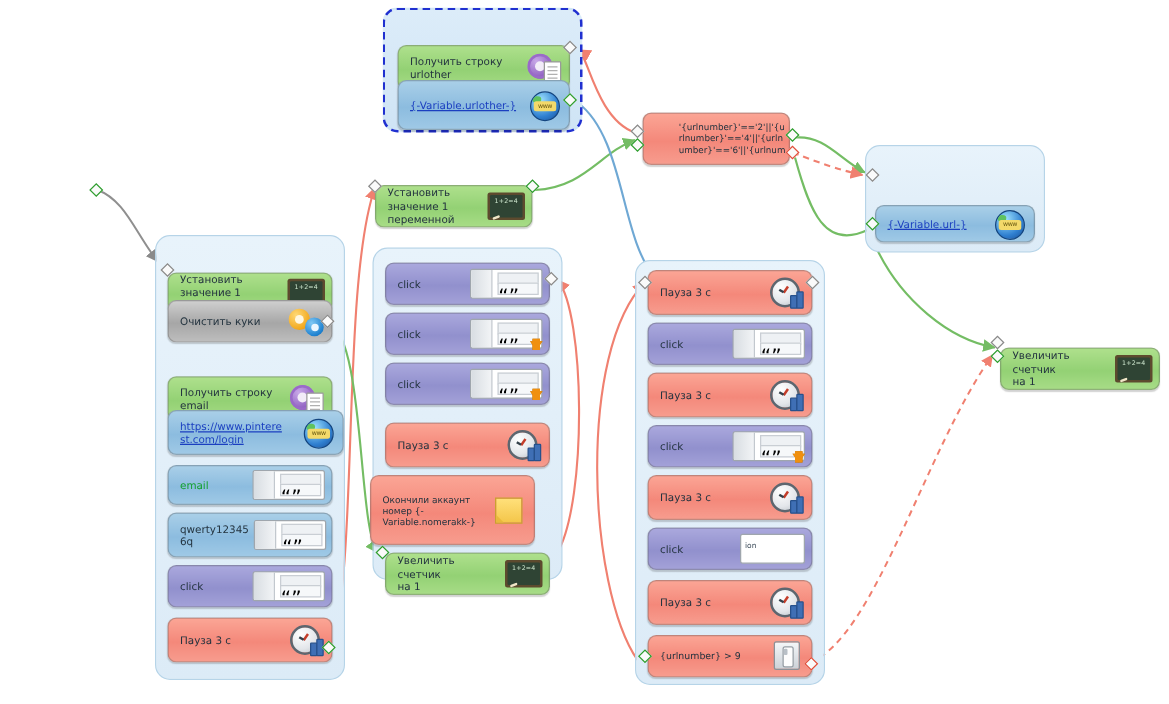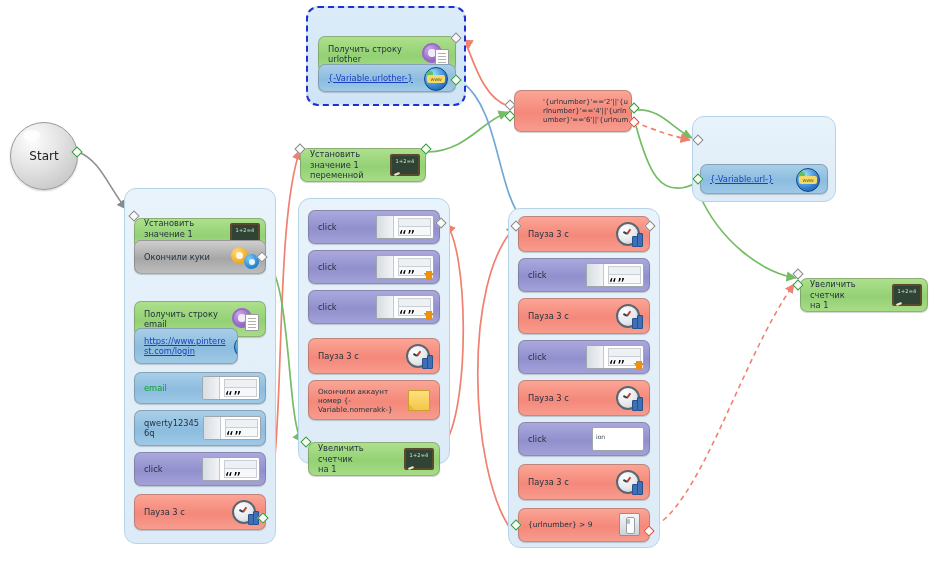--- a/index.html
+++ b/index.html
@@ -172,36 +172,33 @@
 
     <path d="M446,442 C470,400 468,250 446,224" fill="none" stroke="#f08070" stroke-width="1.7" marker-end="url(#ah-red)"></path>
   </svg>
 
   <div class="group dashed" style="left:306px;top:6px;width:160px;height:100px;"></div>
   <div class="group" style="left:124px;top:188px;width:152px;height:356px;"></div>
   <div class="group" style="left:298px;top:198px;width:152px;height:266px;"></div>
   <div class="group" style="left:508px;top:208px;width:152px;height:340px;"></div>
   <div class="group" style="left:692px;top:116px;width:144px;height:86px;"></div>
 
-  <div class="start" style="left:10px;top:122px;width:66px;height:66px;">
-    <span>Start</span>
-  </div>
   <div class="port green" style="left:73px;top:148px;"></div>
 
   <div class="node n-green" style="left:318px;top:20px;width:138px;height:36px;">
     <span class="lbl">Получить строку
 urlother</span>
     <span class="ico">
       <span class="ic-gear"></span>
         <span class="ic-doc"></span>
     </span>
   </div>
   <div class="port gray" style="left:452px;top:34px;"></div>
 
-  <div class="node n-blue" style="left:318px;top:64px;width:138px;height:28px;">
+  <div class="node n-blue" style="left:318px;top:64px;width:138px;height:40px;">
     <span class="lbl link">{-Variable.urlother-}</span>
     <span class="ico">
       <span class="ic-globe">
           <b></b>
           <i>www</i>
         </span>
     </span>
   </div>
   <div class="port green" style="left:452px;top:76px;"></div>
 
@@ -266,38 +263,38 @@
     <span class="ico">
       <span class="ic-board">
           <i>1+2=4</i>
           <b></b>
         </span>
     </span>
   </div>
   <div class="port gray" style="left:130px;top:212px;"></div>
 
   <div class="node n-gray" style="left:134px;top:240px;width:132px;height:34px;">
-    <span class="lbl">Окончили куки</span>
+    <span class="lbl">Очистить куки</span>
     <span class="ico">
       <span class="ic-cookie"></span>
         <span class="ic-cookie2"></span>
     </span>
   </div>
   <div class="port gray" style="left:258px;top:253px;"></div>
 
   <div class="node n-green" style="left:134px;top:285px;width:132px;height:36px;">
     <span class="lbl">Получить строку
 email</span>
     <span class="ico">
       <span class="ic-gear"></span>
         <span class="ic-doc"></span>
     </span>
   </div>
 
-  <div class="node n-blue" style="left:134px;top:328px;width:104px;height:36px;">
+  <div class="node n-blue" style="left:134px;top:328px;width:141px;height:36px;">
     <span class="lbl link">https://www.pintere
 st.com/login</span>
     <span class="ico">
       <span class="ic-globe">
           <b></b>
           <i>www</i>
         </span>
     </span>
   </div>
 
@@ -387,21 +384,21 @@
     <span class="lbl">Пауза 3 с</span>
     <span class="ico">
       <span class="ic-clock"></span>
       <span class="ic-bars">
           <i style="left:0;height:9px;"></i>
           <i style="left:5px;height:12px;"></i>
         </span>
     </span>
   </div>
 
-  <div class="node n-red" style="left:308px;top:380px;width:132px;height:40px;">
+  <div class="node n-red" style="left:296px;top:380px;width:132px;height:56px;">
     <span class="lbl" style="font-size:7.2px;line-height:9px;">Окончили аккаунт
 номер {-
 Variable.nomerakk-}</span>
     <span class="ico">
         <span class="ic-note"></span>
       </span>
   </div>
 
   <div class="node n-green" style="left:308px;top:426px;width:132px;height:34px;">
     <span class="lbl">Увеличить счетчик

